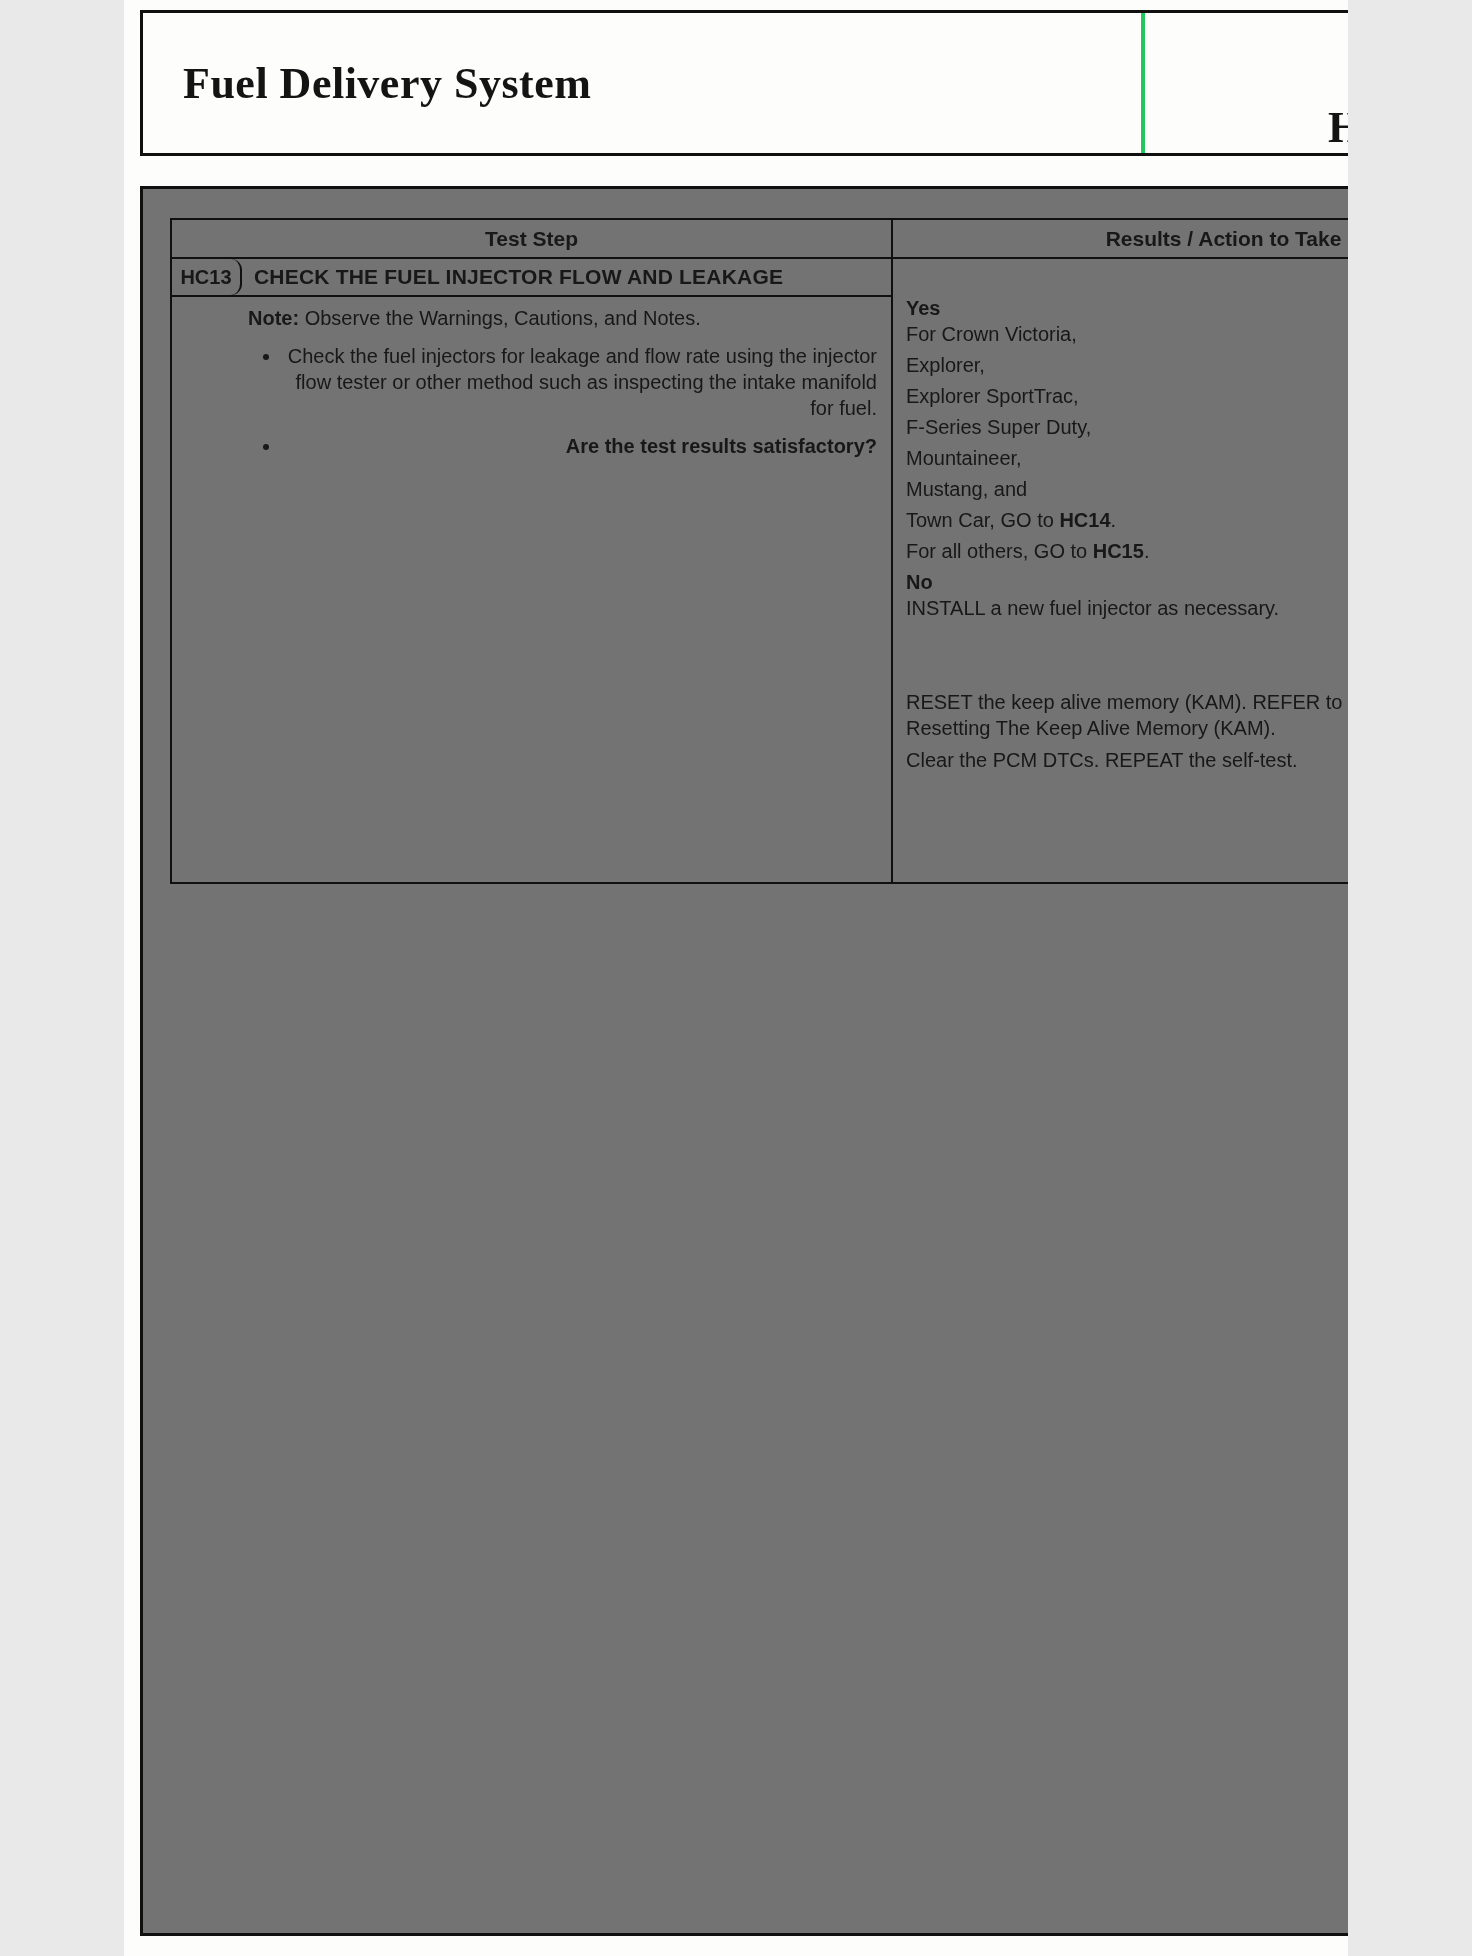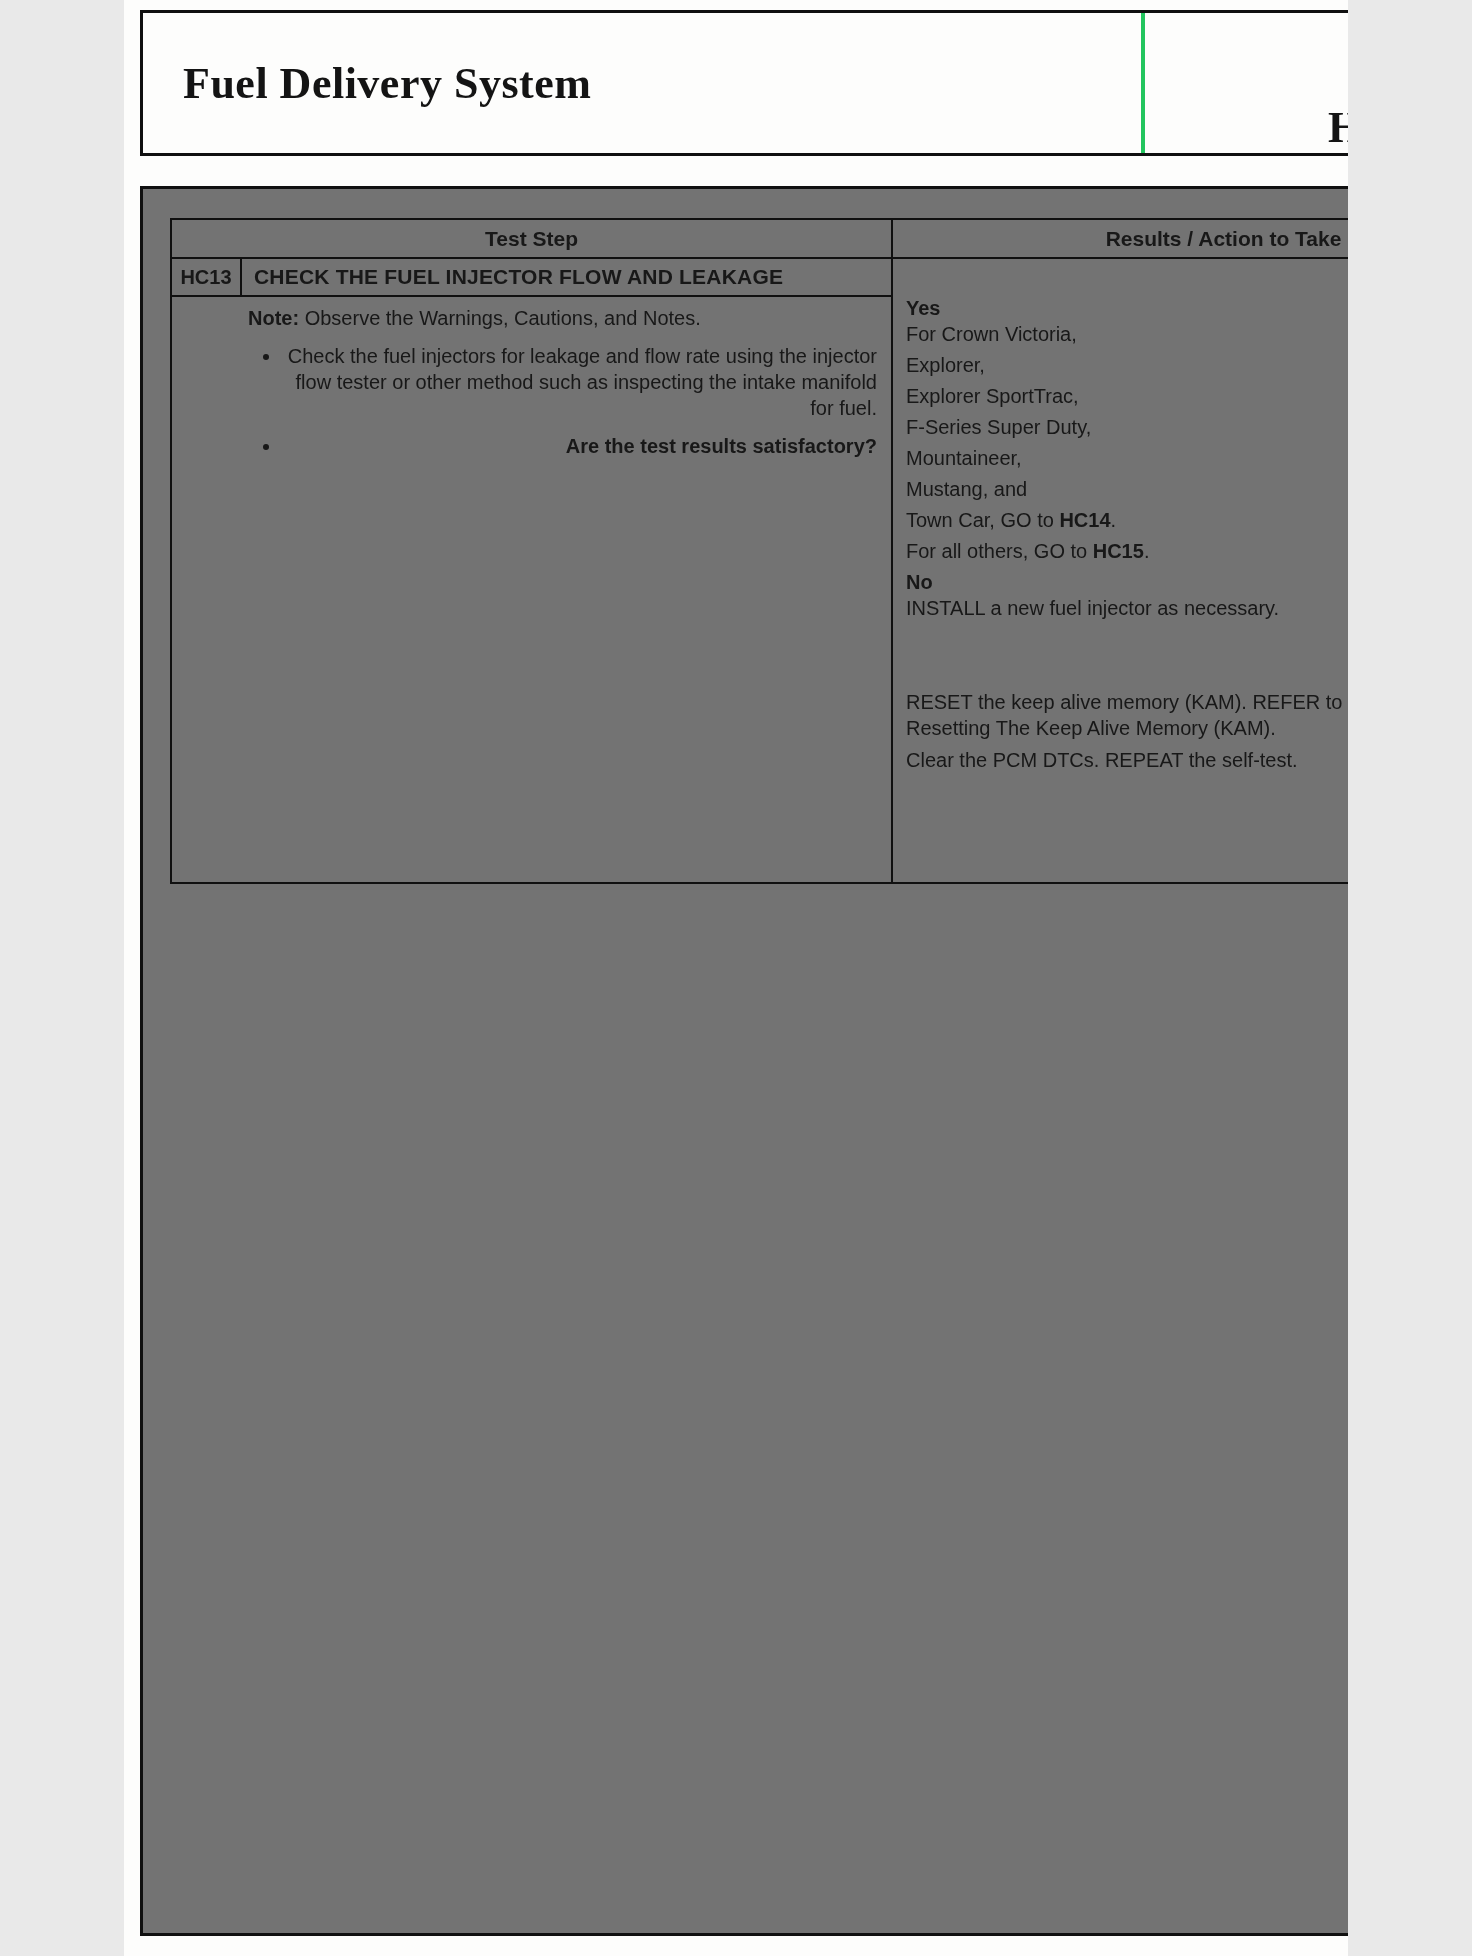--- a/index.html
+++ b/index.html
@@ -106,20 +106,21 @@
     border-bottom: 2px solid #101010;
   }
   .step-id {
     width: 70px;
     border-right: 2px solid #101010;
     display: flex;
     align-items: center;
     justify-content: center;
     font-weight: bold;
     font-size: 20px;
+    border-radius: 11px;
   }
   .step-title {
     flex: 1;
     display: flex;
     align-items: center;
     padding-left: 12px;
     font-weight: bold;
     font-size: 21px;
     letter-spacing: 0.2px;
   }

